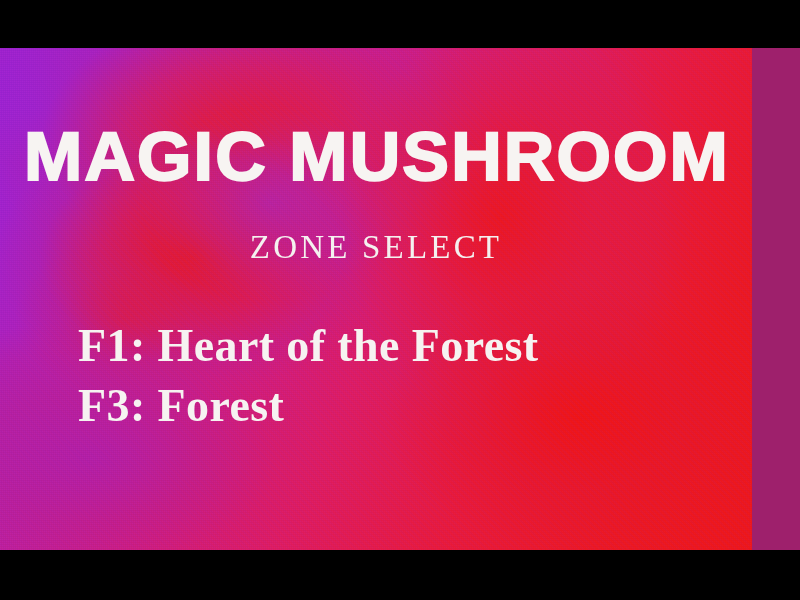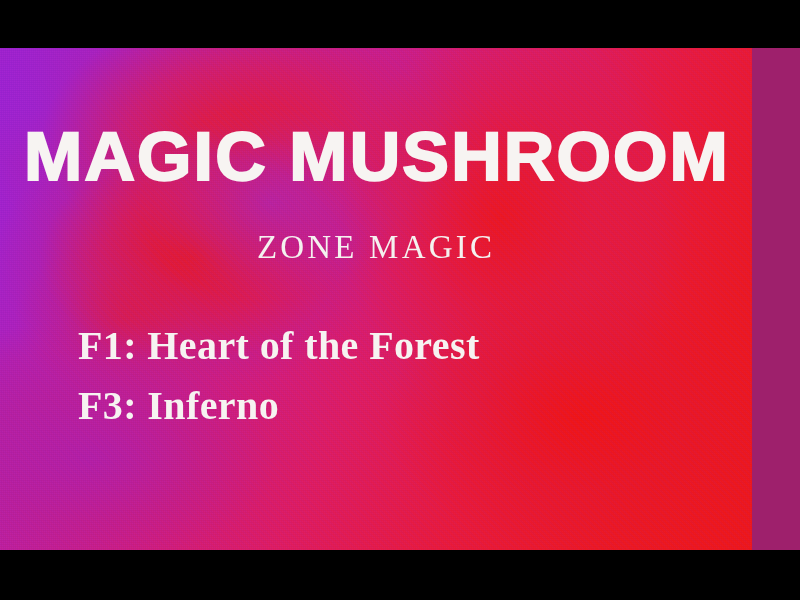--- a/index.html
+++ b/index.html
@@ -206,21 +206,21 @@
   #zone-list {
     position: absolute;
     left: 78px;
     top: 268px;
     width: 660px;
   }
   .zone-entry {
     color: #f6f3f1;
     font-family: "Liberation Serif", "DejaVu Serif", serif;
     font-weight: bold;
-    font-size: 40px;
+    font-size: 46px;
     line-height: 60px;
     height: 60px;
     letter-spacing: 0.4px;
     white-space: nowrap;
   }
 </style>
 </head>
 <body>
 
 <div id="screen">
@@ -235,25 +235,25 @@
     <div class="plasma-layer" id="plasma-blob-h"></div>
     <div class="plasma-layer" id="plasma-blob-e"></div>
     <div class="plasma-layer" id="plasma-blob-g"></div>
     <div id="dither-coarse"></div>
     <div id="dither"></div>
 
     <div id="text-layer">
 
       <div id="game-title">MAGIC MUSHROOM</div>
 
-      <div id="zone-select-label">ZONE MAGIC</div>
+      <div id="zone-select-label">ZONE SELECT</div>
 
       <div id="zone-list">
         <div class="zone-entry">F1: Heart of the Forest</div>
-        <div class="zone-entry">F3: Inferno</div>
+        <div class="zone-entry">F3: Forest</div>
       </div>
 
     </div>
   </div>
 
   <div id="side-panel"></div>
 
   <div class="letterbox" id="letterbox-top"></div>
   <div class="letterbox" id="letterbox-bottom"></div>
 

